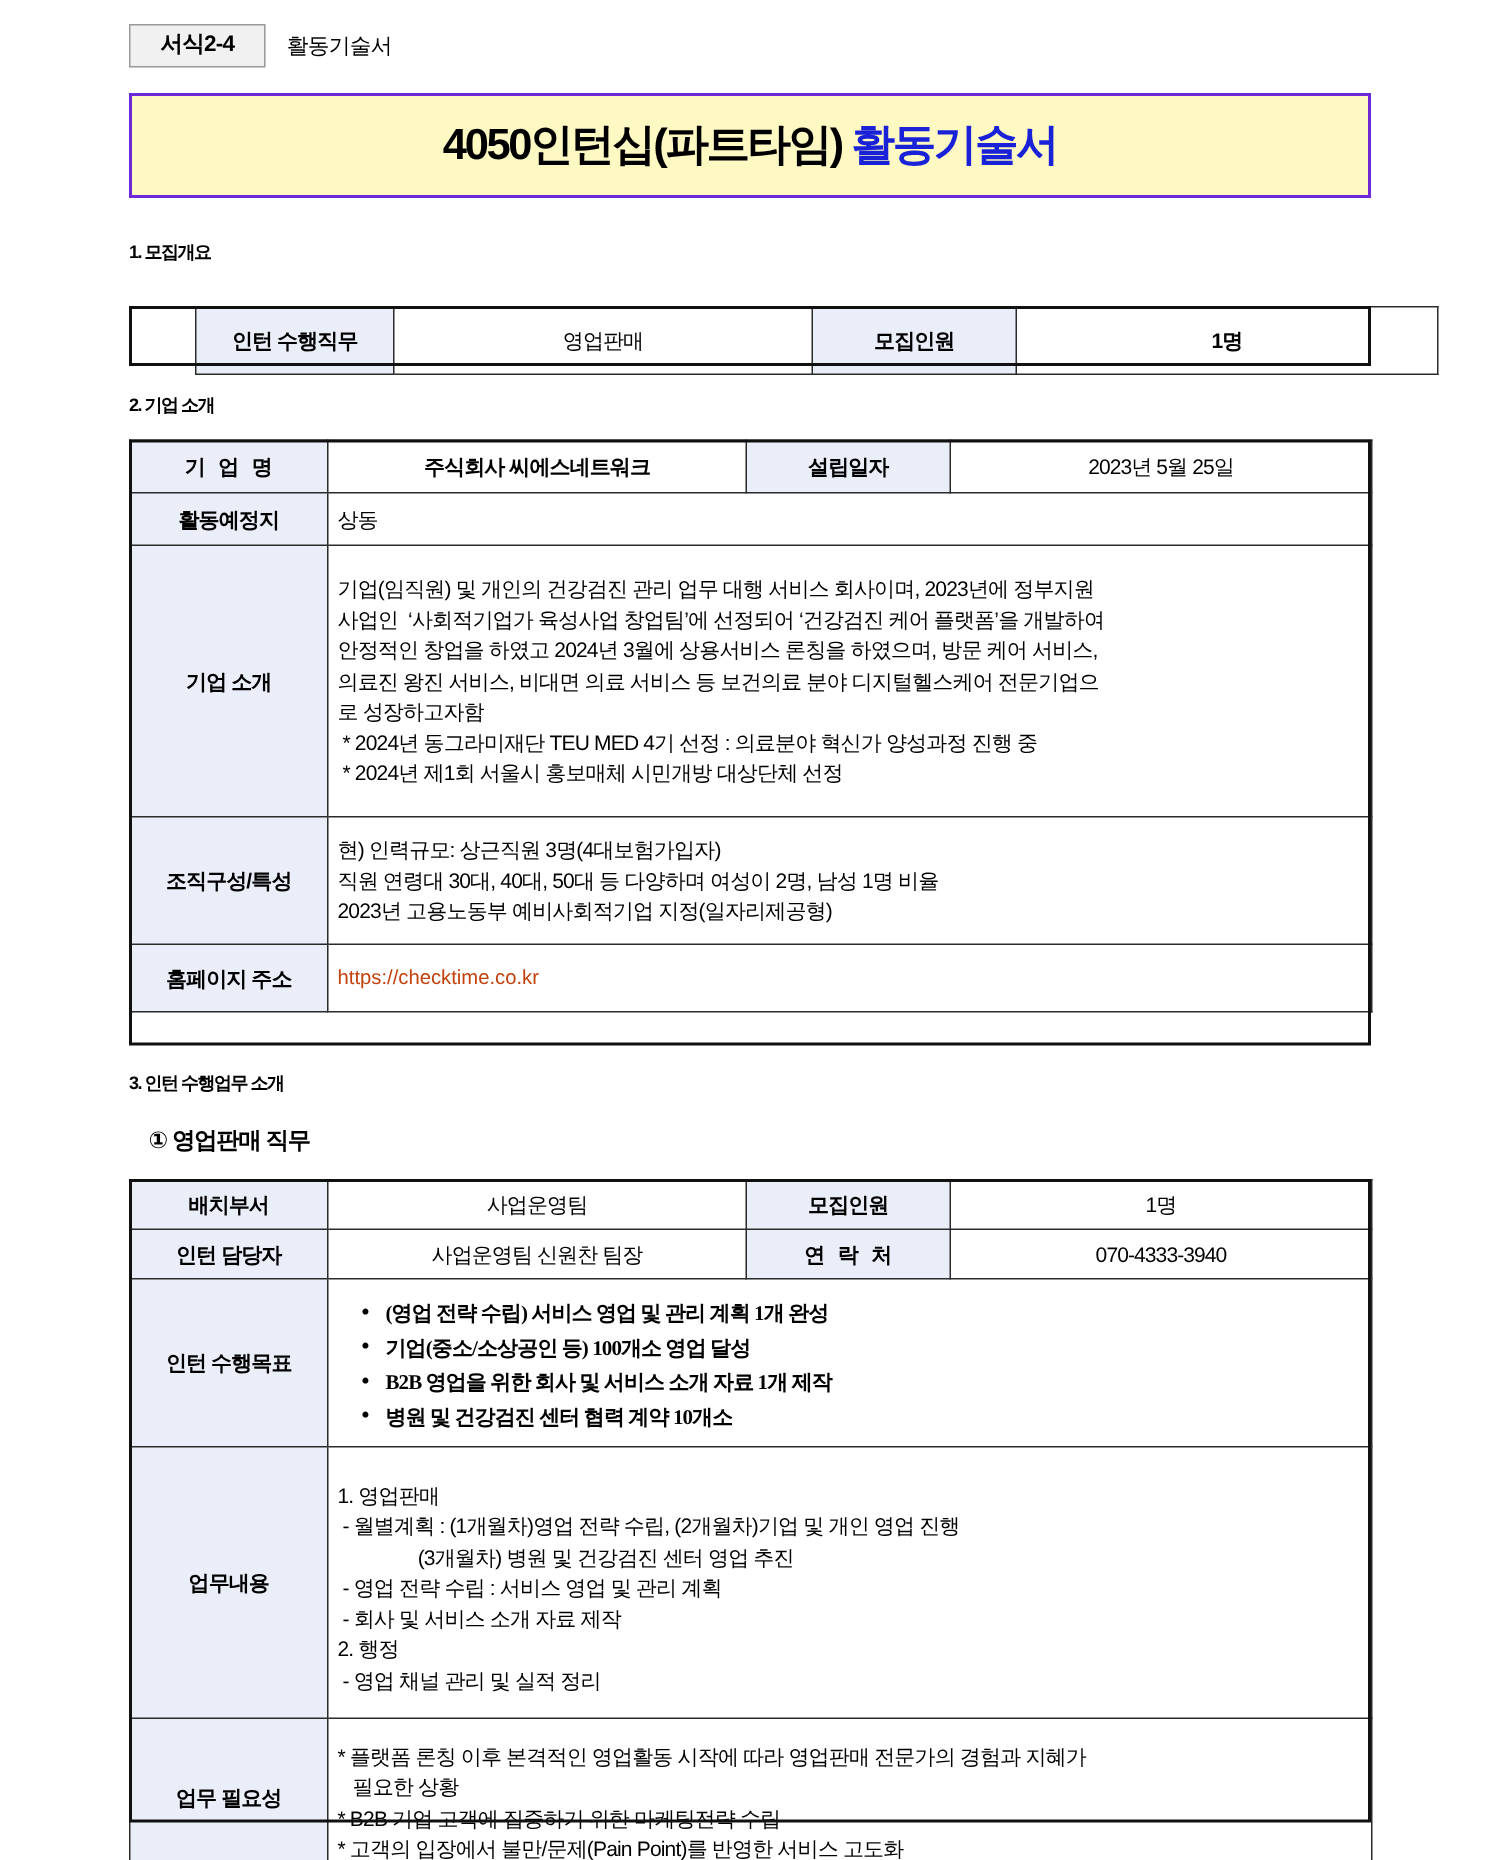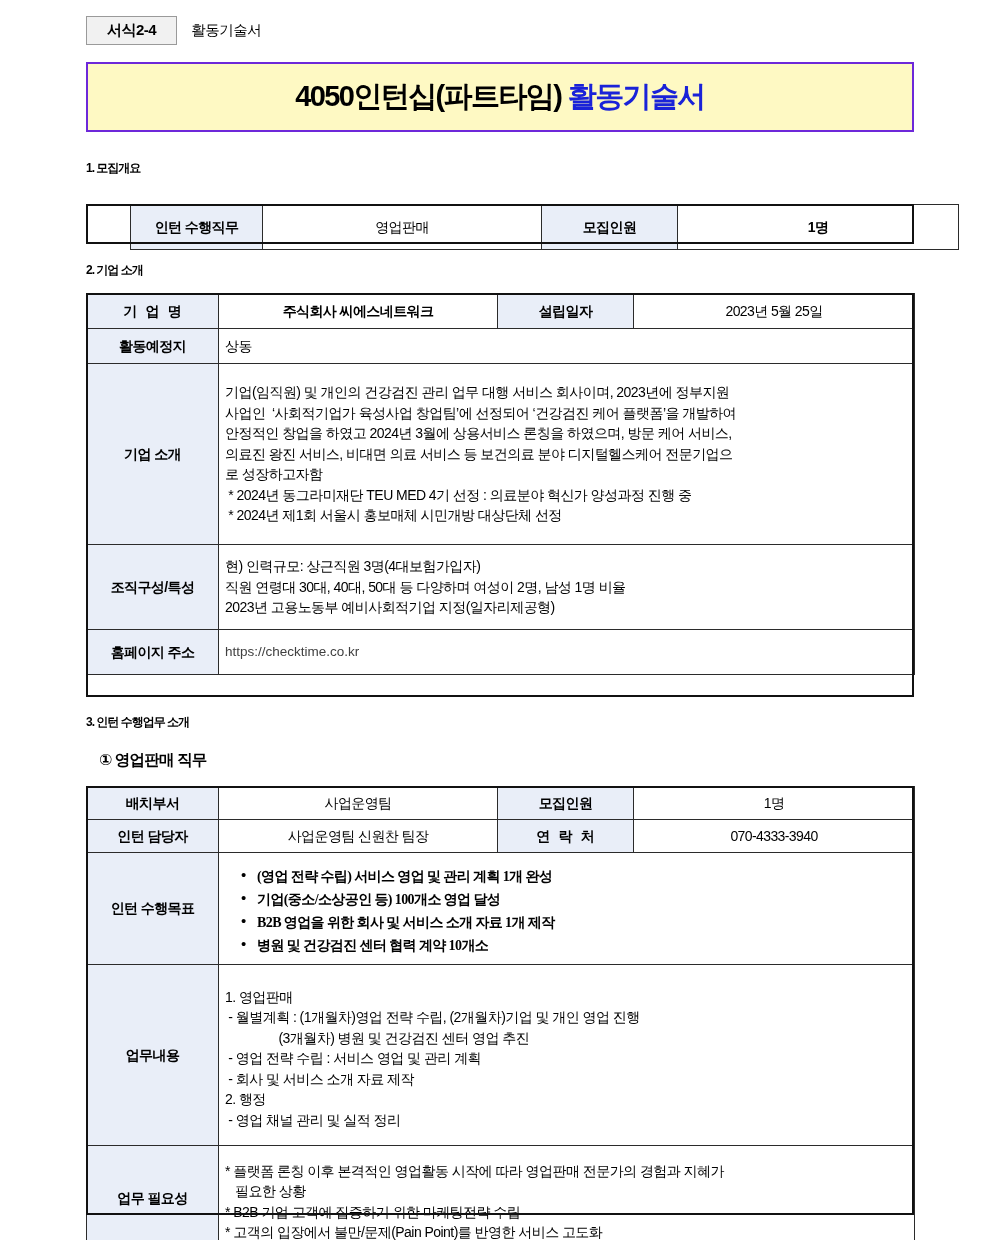--- a/index.html
+++ b/index.html
@@ -137,21 +137,21 @@
   .tl {
     display: block;
     white-space: pre;
     font-size: 14px;
     letter-spacing: -0.55px;
     line-height: 20.5px;
   }
   .tl.url {
     font-size: 13.5px;
     letter-spacing: 0px;
-    color: #404040;
+    color: #c2410c;
   }
   ul.bullets {
     margin: 4px;
     padding: 0;
     list-style: none;
     font-family: Liberation Serif, serif;
   }
   ul.bullets li {
     position: relative;
     padding-left: 20px;

